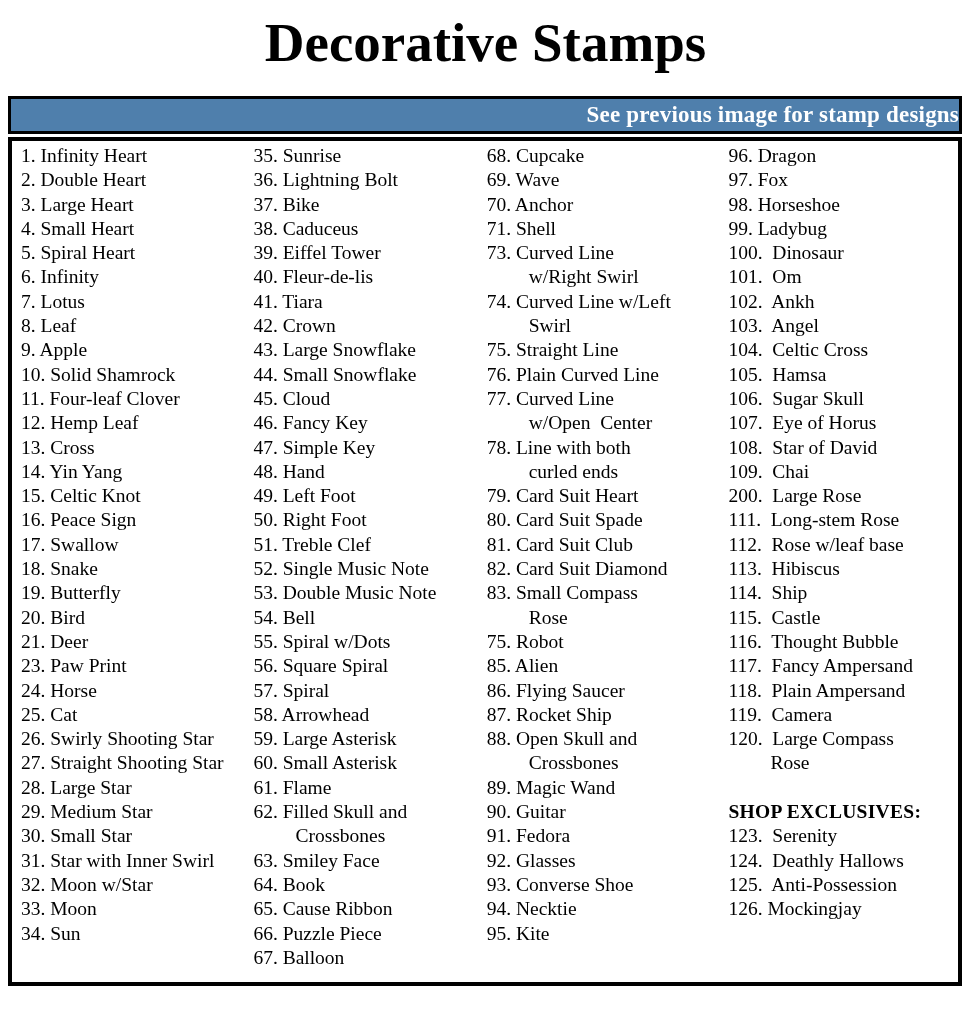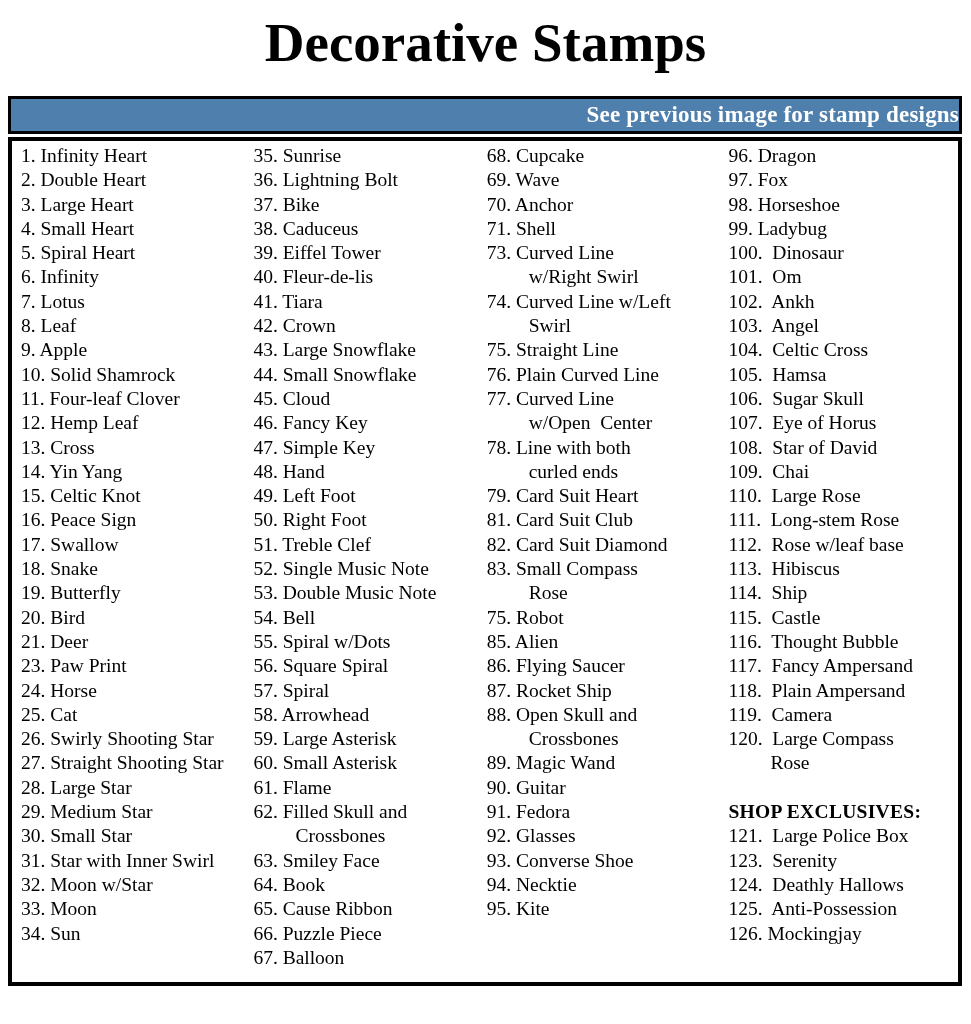--- a/index.html
+++ b/index.html
@@ -162,20 +162,21 @@
 w/Right Swirl</div>
         <div class="entry">74. Curved Line w/Left
 Swirl</div>
         <div class="entry">75. Straight Line</div>
         <div class="entry">76. Plain Curved Line</div>
         <div class="entry">77. Curved Line
 w/Open  Center</div>
         <div class="entry">78. Line with both
 curled ends</div>
         <div class="entry">79. Card Suit Heart</div>
+        <div class="entry">80. Card Suit Spade</div>
         <div class="entry">81. Card Suit Club</div>
         <div class="entry">82. Card Suit Diamond</div>
         <div class="entry">83. Small Compass
 Rose</div>
         <div class="entry">75. Robot</div>
         <div class="entry">85. Alien</div>
         <div class="entry">86. Flying Saucer</div>
         <div class="entry">87. Rocket Ship</div>
         <div class="entry">88. Open Skull and
 Crossbones</div>
@@ -195,34 +196,33 @@
         <div class="entry">100.  Dinosaur</div>
         <div class="entry">101.  Om</div>
         <div class="entry">102.  Ankh</div>
         <div class="entry">103.  Angel</div>
         <div class="entry">104.  Celtic Cross</div>
         <div class="entry">105.  Hamsa</div>
         <div class="entry">106.  Sugar Skull</div>
         <div class="entry">107.  Eye of Horus</div>
         <div class="entry">108.  Star of David</div>
         <div class="entry">109.  Chai</div>
-        <div class="entry">110.  Large Rose</div>
+        <div class="entry">200.  Large Rose</div>
         <div class="entry">111.  Long-stem Rose</div>
         <div class="entry">112.  Rose w/leaf base</div>
         <div class="entry">113.  Hibiscus</div>
         <div class="entry">114.  Ship</div>
         <div class="entry">115.  Castle</div>
         <div class="entry">116.  Thought Bubble</div>
         <div class="entry">117.  Fancy Ampersand</div>
         <div class="entry">118.  Plain Ampersand</div>
         <div class="entry">119.  Camera</div>
         <div class="entry">120.  Large Compass
 Rose</div>
         <div class="entry spacer"></div>
         <div class="entry header">SHOP EXCLUSIVES:</div>
-        <div class="entry">121.  Large Police Box</div>
         <div class="entry">123.  Serenity</div>
         <div class="entry">124.  Deathly Hallows</div>
         <div class="entry">125.  Anti-Possession</div>
         <div class="entry">126. Mockingjay</div>
       </div>
   </div>
 </div>
 
 </body></html>

